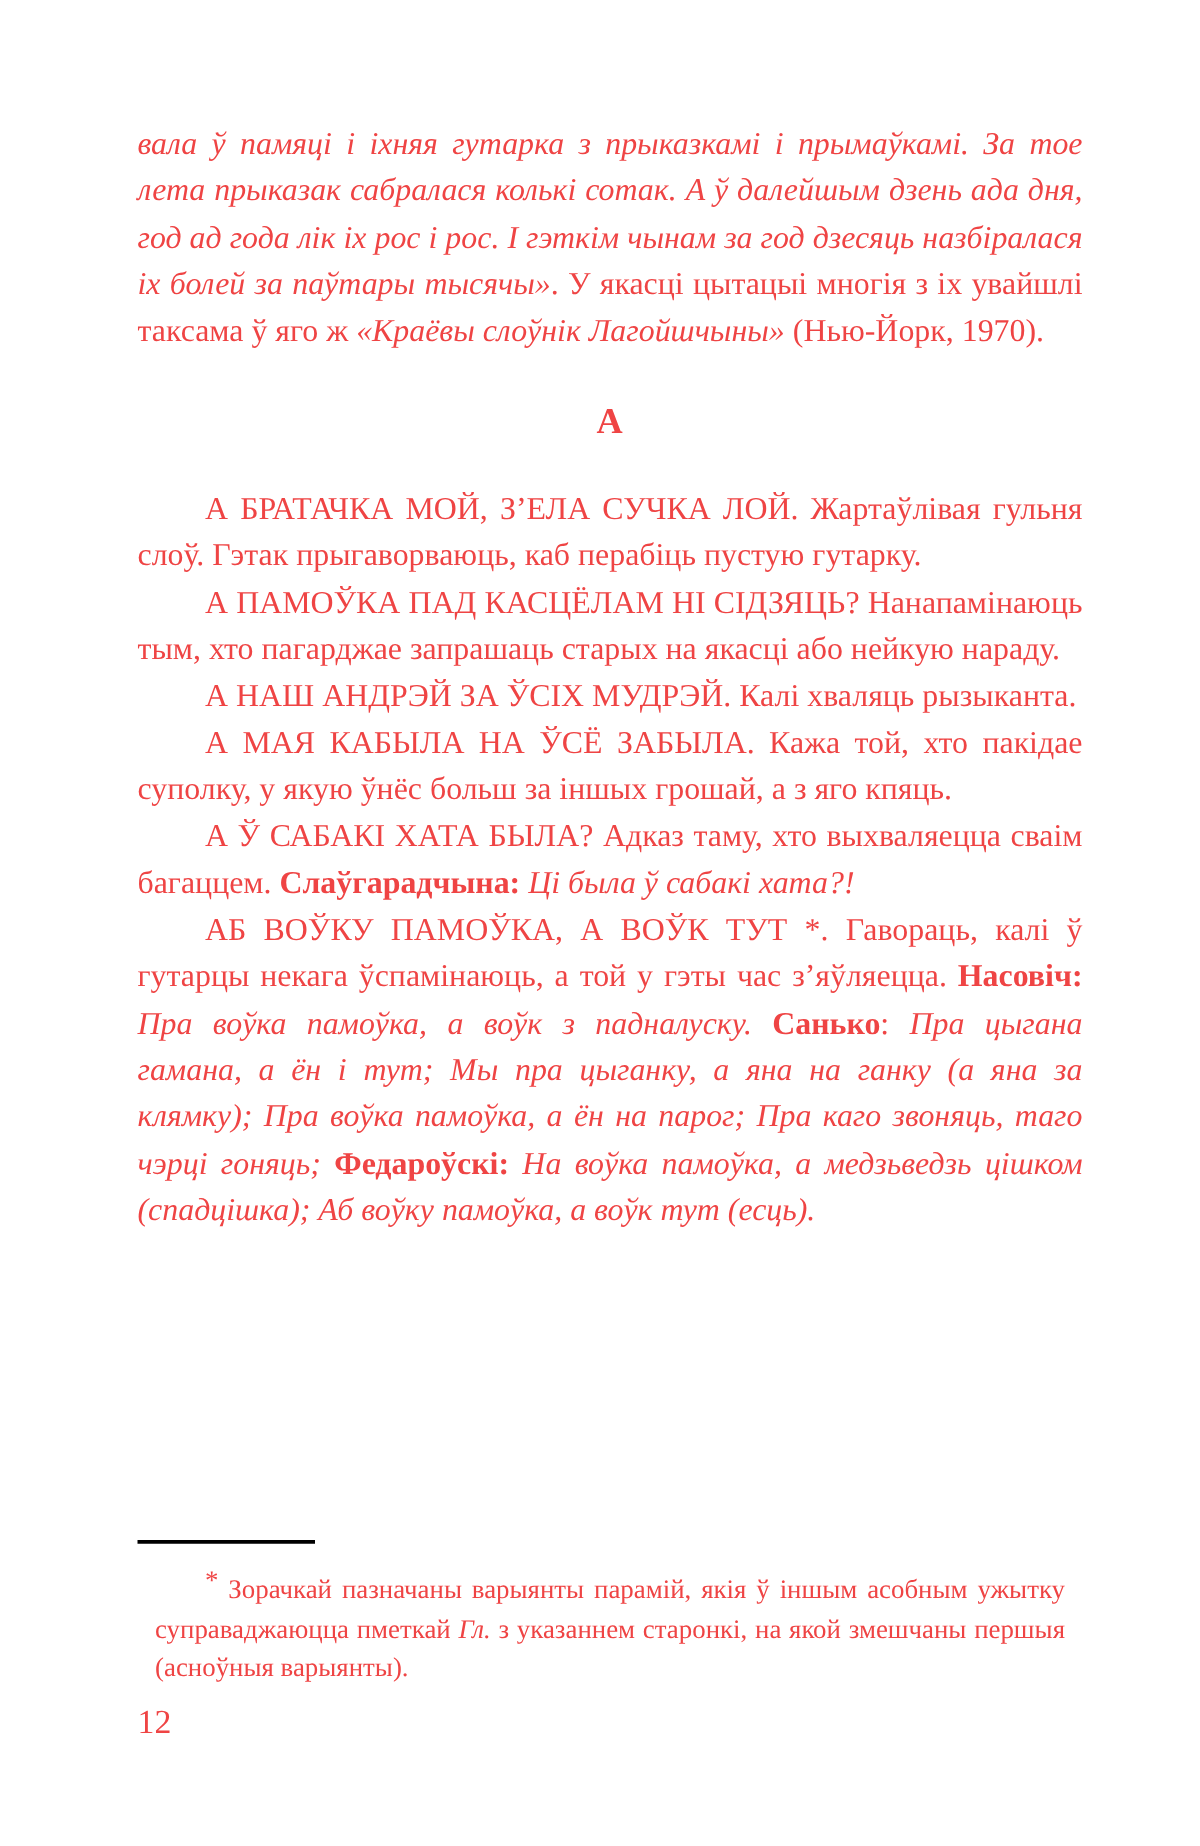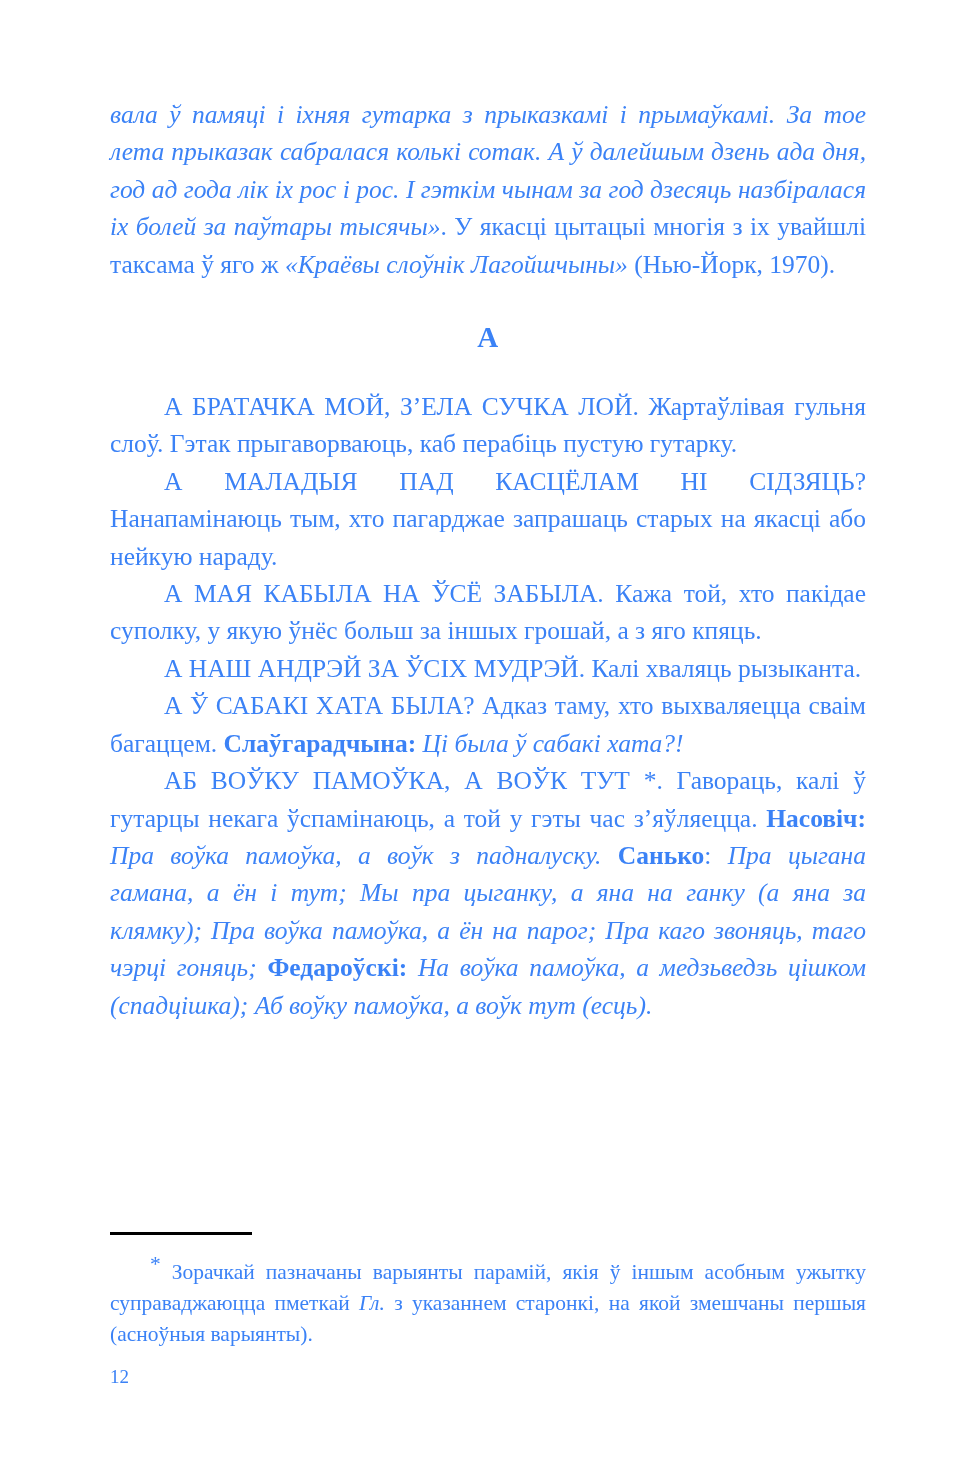--- a/index.html
+++ b/index.html
@@ -7,21 +7,21 @@
     padding: 0;
     background: #ffffff;
   }
   .page {
     position: relative;
     width: 960px;
     height: 1477px;
     background: #ffffff;
     overflow: hidden;
     font-family: "Liberation Serif", "DejaVu Serif", serif;
-    color: #3b82f6;
+    color: #ef4444;
   }
   .content {
     position: absolute;
     left: 110px;
     top: 96px;
     width: 756px;
   }
   p {
     margin: 0;
     font-size: 25.5px;
@@ -56,56 +56,56 @@
     top: 1232px;
     width: 756px;
   }
   .fn-rule {
     width: 142px;
     height: 3px;
     background: #000000;
     margin: 0 0 14px 0;
   }
   .footnote {
-    margin: 0;
+    margin: 14px;
     font-size: 21.5px;
     line-height: 31px;
     text-align: justify;
     text-indent: 40px;
   }
   .footnote .star {
     font-size: 21.5px;
     vertical-align: 0.35em;
   }
   .folio {
     position: absolute;
     left: 110px;
     top: 1362px;
-    font-size: 19px;
+    font-size: 27px;
     line-height: 30px;
   }
 </style>
 </head>
 <body>
 
 <div class="page">
 
   <div class="content">
 
     <p class="intro"><span class="it">вала ў памяці і іхняя гутарка з прыказкамі і прымаўкамі. За тое лета прыказак сабралася колькі сотак. А ў далейшым дзень ада дня, год ад года лік іх рос і рос. І гэткім чынам за год дзесяць назбіралася іх болей за паўтары тысячы»</span><span>. У якасці цытацыі многія з іх увайшлі таксама ў яго ж </span><span class="it">«Краёвы слоўнік Лагойшчыны»</span><span> (Нью-Йорк, 1970).</span></p>
 
     <div class="letter-head">А</div>
 
     <p class="entry"><span class="hw">А БРАТАЧКА МОЙ, З’ЕЛА СУЧКА ЛОЙ.</span><span> Жартаўлівая гульня слоў. Гэтак прыгаворваюць, каб перабіць пустую гутарку.</span></p>
 
-    <p class="entry"><span class="hw">А МАЛАДЫЯ ПАД КАСЦЁЛАМ НІ СІДЗЯЦЬ?</span><span> Нанапамінаюць тым, хто пагарджае запрашаць старых на якасці або нейкую нараду.</span></p>
+    <p class="entry"><span class="hw">А ПАМОЎКА ПАД КАСЦЁЛАМ НІ СІДЗЯЦЬ?</span><span> Нанапамінаюць тым, хто пагарджае запрашаць старых на якасці або нейкую нараду.</span></p>
+
+    <p class="entry"><span class="hw">А НАШ АНДРЭЙ ЗА ЎСІХ МУДРЭЙ.</span><span> Калі хваляць рызыканта.</span></p>
 
     <p class="entry"><span class="hw">А МАЯ КАБЫЛА НА ЎСЁ ЗАБЫЛА.</span><span> Кажа той, хто пакідае суполку, у якую ўнёс больш за іншых грошай, а з яго кпяць.</span></p>
-
-    <p class="entry"><span class="hw">А НАШ АНДРЭЙ ЗА ЎСІХ МУДРЭЙ.</span><span> Калі хваляць рызыканта.</span></p>
 
 
     <p class="entry"><span class="hw">А Ў САБАКІ ХАТА БЫЛА?</span><span> Адказ таму, хто выхваляецца сваім багаццем. </span><span class="bd">Слаўгарадчына:</span><span class="it"> Ці была ў сабакі хата?!</span></p>
 
     <p class="entry"><span class="hw">АБ ВОЎКУ ПАМОЎКА, А ВОЎК ТУТ *.</span><span> Гавораць, калі ў гутарцы некага ўспамінаюць, а той у гэты час з’яўляецца. </span><span class="bd">Насовіч:</span><span class="it"> Пра воўка памоўка, а воўк з падналуску.</span> <span class="bd">Санько</span><span>:</span><span class="it"> Пра цыгана гамана, а ён і тут; Мы пра цыганку, а яна на ганку (а яна за клямку); Пра воўка памоўка, а ён на парог; Пра каго звоняць, таго чэрці гоняць; </span><span class="bd">Федароўскі:</span><span class="it"> На воўка памоўка, а медзьведзь цішком (спадцішка); Аб воўку памоўка, а воўк тут (есць).</span></p>
 
 
   </div>
 
   <div class="footnote-zone">

